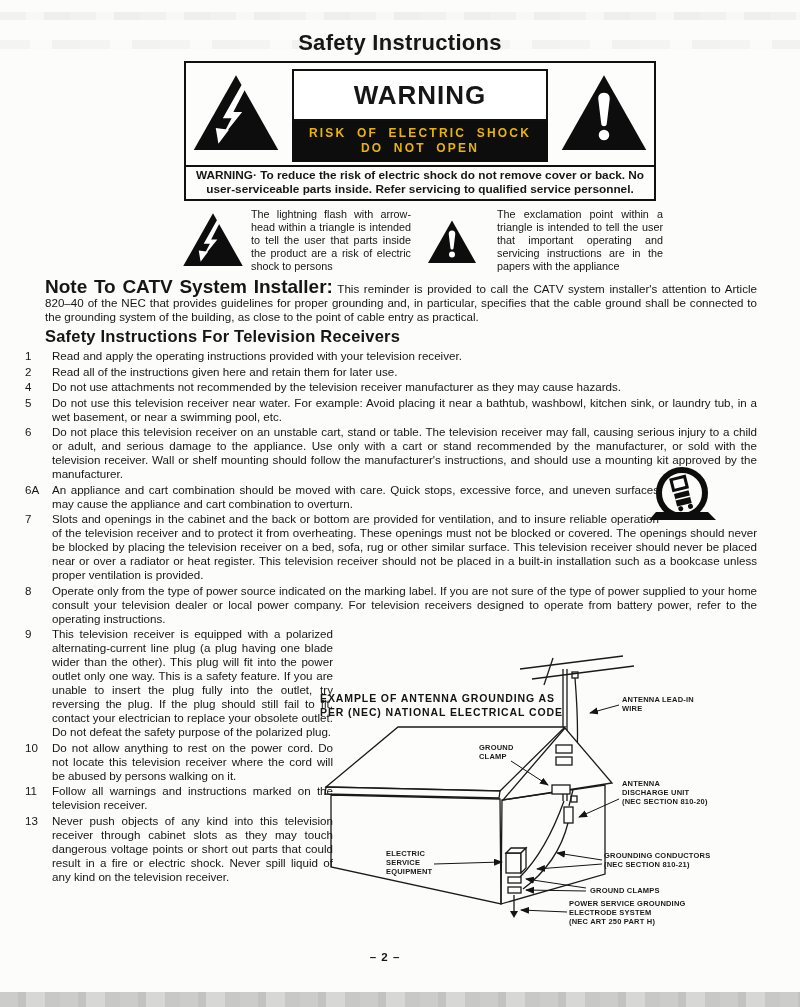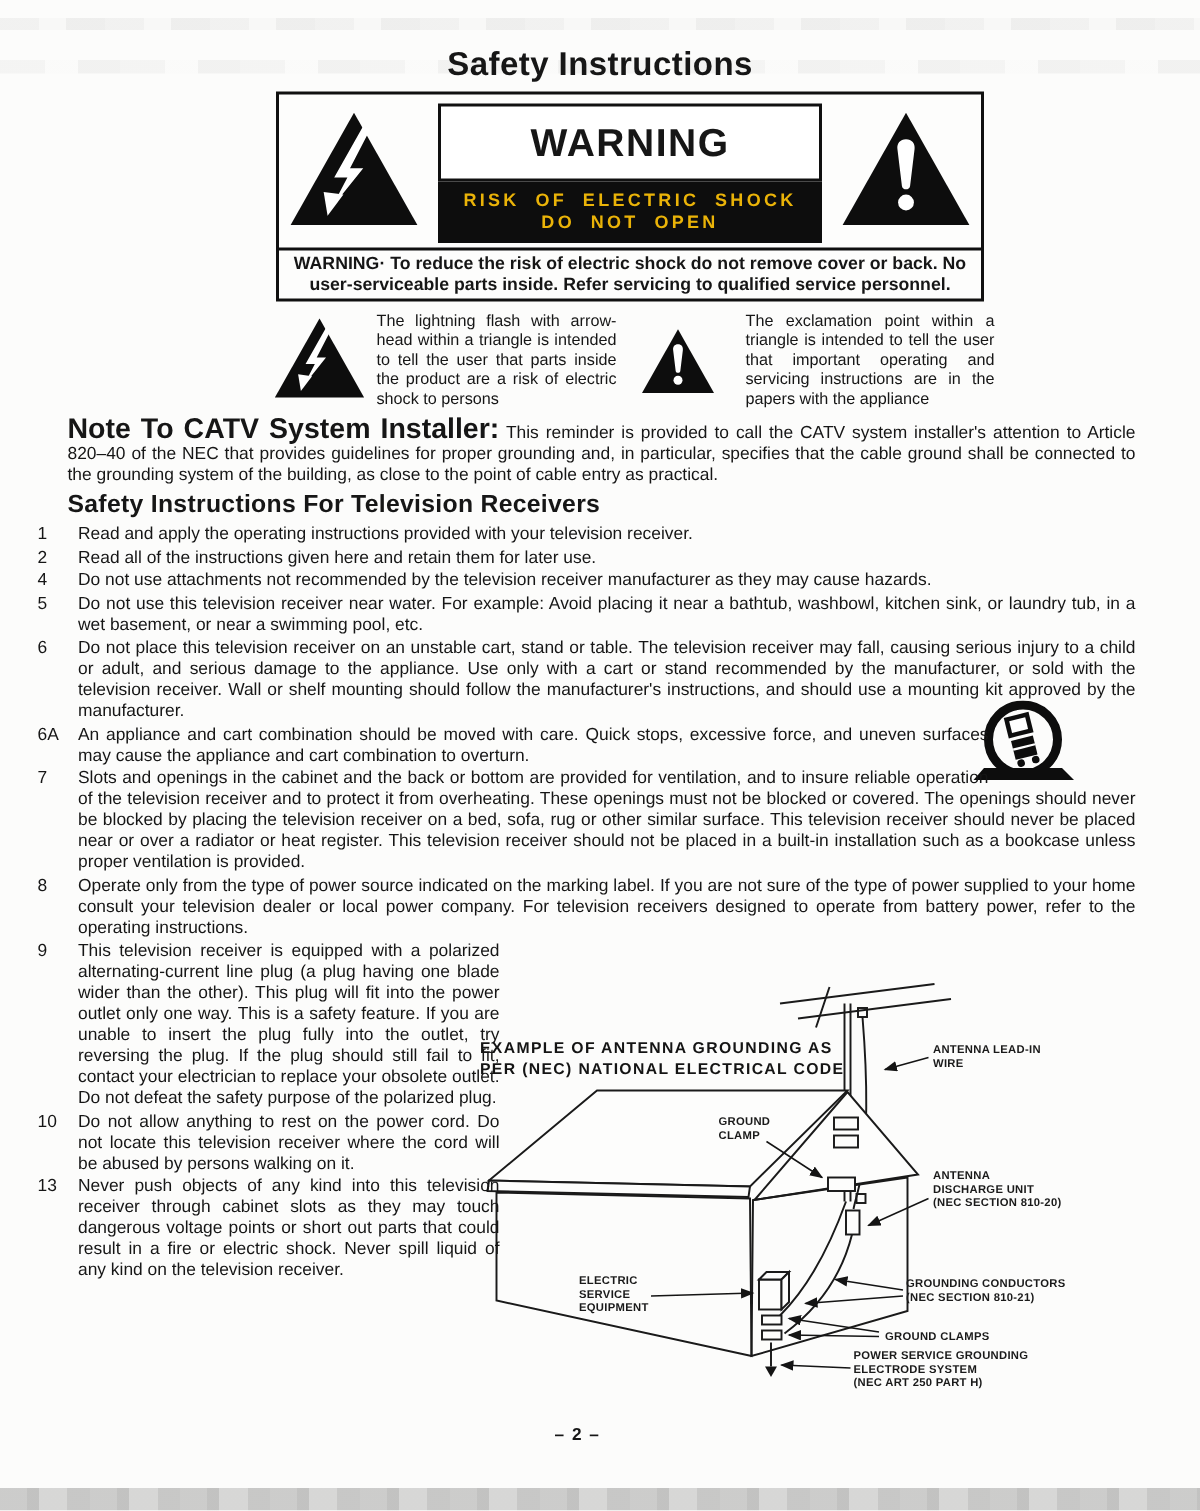--- a/index.html
+++ b/index.html
@@ -210,18 +210,19 @@
       <text class="dia-label" x="80" y="219">EQUIPMENT</text>
       <text class="dia-label" x="298" y="203">GROUNDING CONDUCTORS</text>
       <text class="dia-label" x="298" y="212">(NEC SECTION 810-21)</text>
       <text class="dia-label" x="284" y="238">GROUND CLAMPS</text>
       <text class="dia-label" x="263" y="251">POWER SERVICE GROUNDING</text>
       <text class="dia-label" x="263" y="260">ELECTRODE SYSTEM</text>
       <text class="dia-label" x="263" y="269">(NEC ART 250  PART H)</text>
     </svg></span><span class="num">9</span><span>This television receiver is equipped with a polarized alternating-current line plug (a plug having one blade wider than the other). This plug will fit into the power outlet only one way. This is a safety feature. If you are unable to insert the plug fully into the outlet, try reversing the plug. If the plug should still fail to fit, contact your electrician to replace your obsolete outlet. Do not defeat the safety purpose of the polarized plug.</span></div>
 
   <div class="li"><span class="num">10</span><span>Do not allow anything to rest on the power cord. Do not locate this television receiver where the cord will be abused by persons walking on it.</span></div>
+  <div class="li"><span class="num">11</span><span>Follow all warnings and instructions marked on the television receiver.</span></div>
   <div class="li"><span class="num">13</span><span>Never push objects of any kind into this television receiver through cabinet slots as they may touch dangerous voltage points or short out parts that could result in a fire or electric shock. Never spill liquid of any kind on the television receiver.</span></div>
 </div>
 
 <div class="page-num">– 2 –</div>
 
 <div class="noise-band band-bottom"></div>
 
 </body></html>

